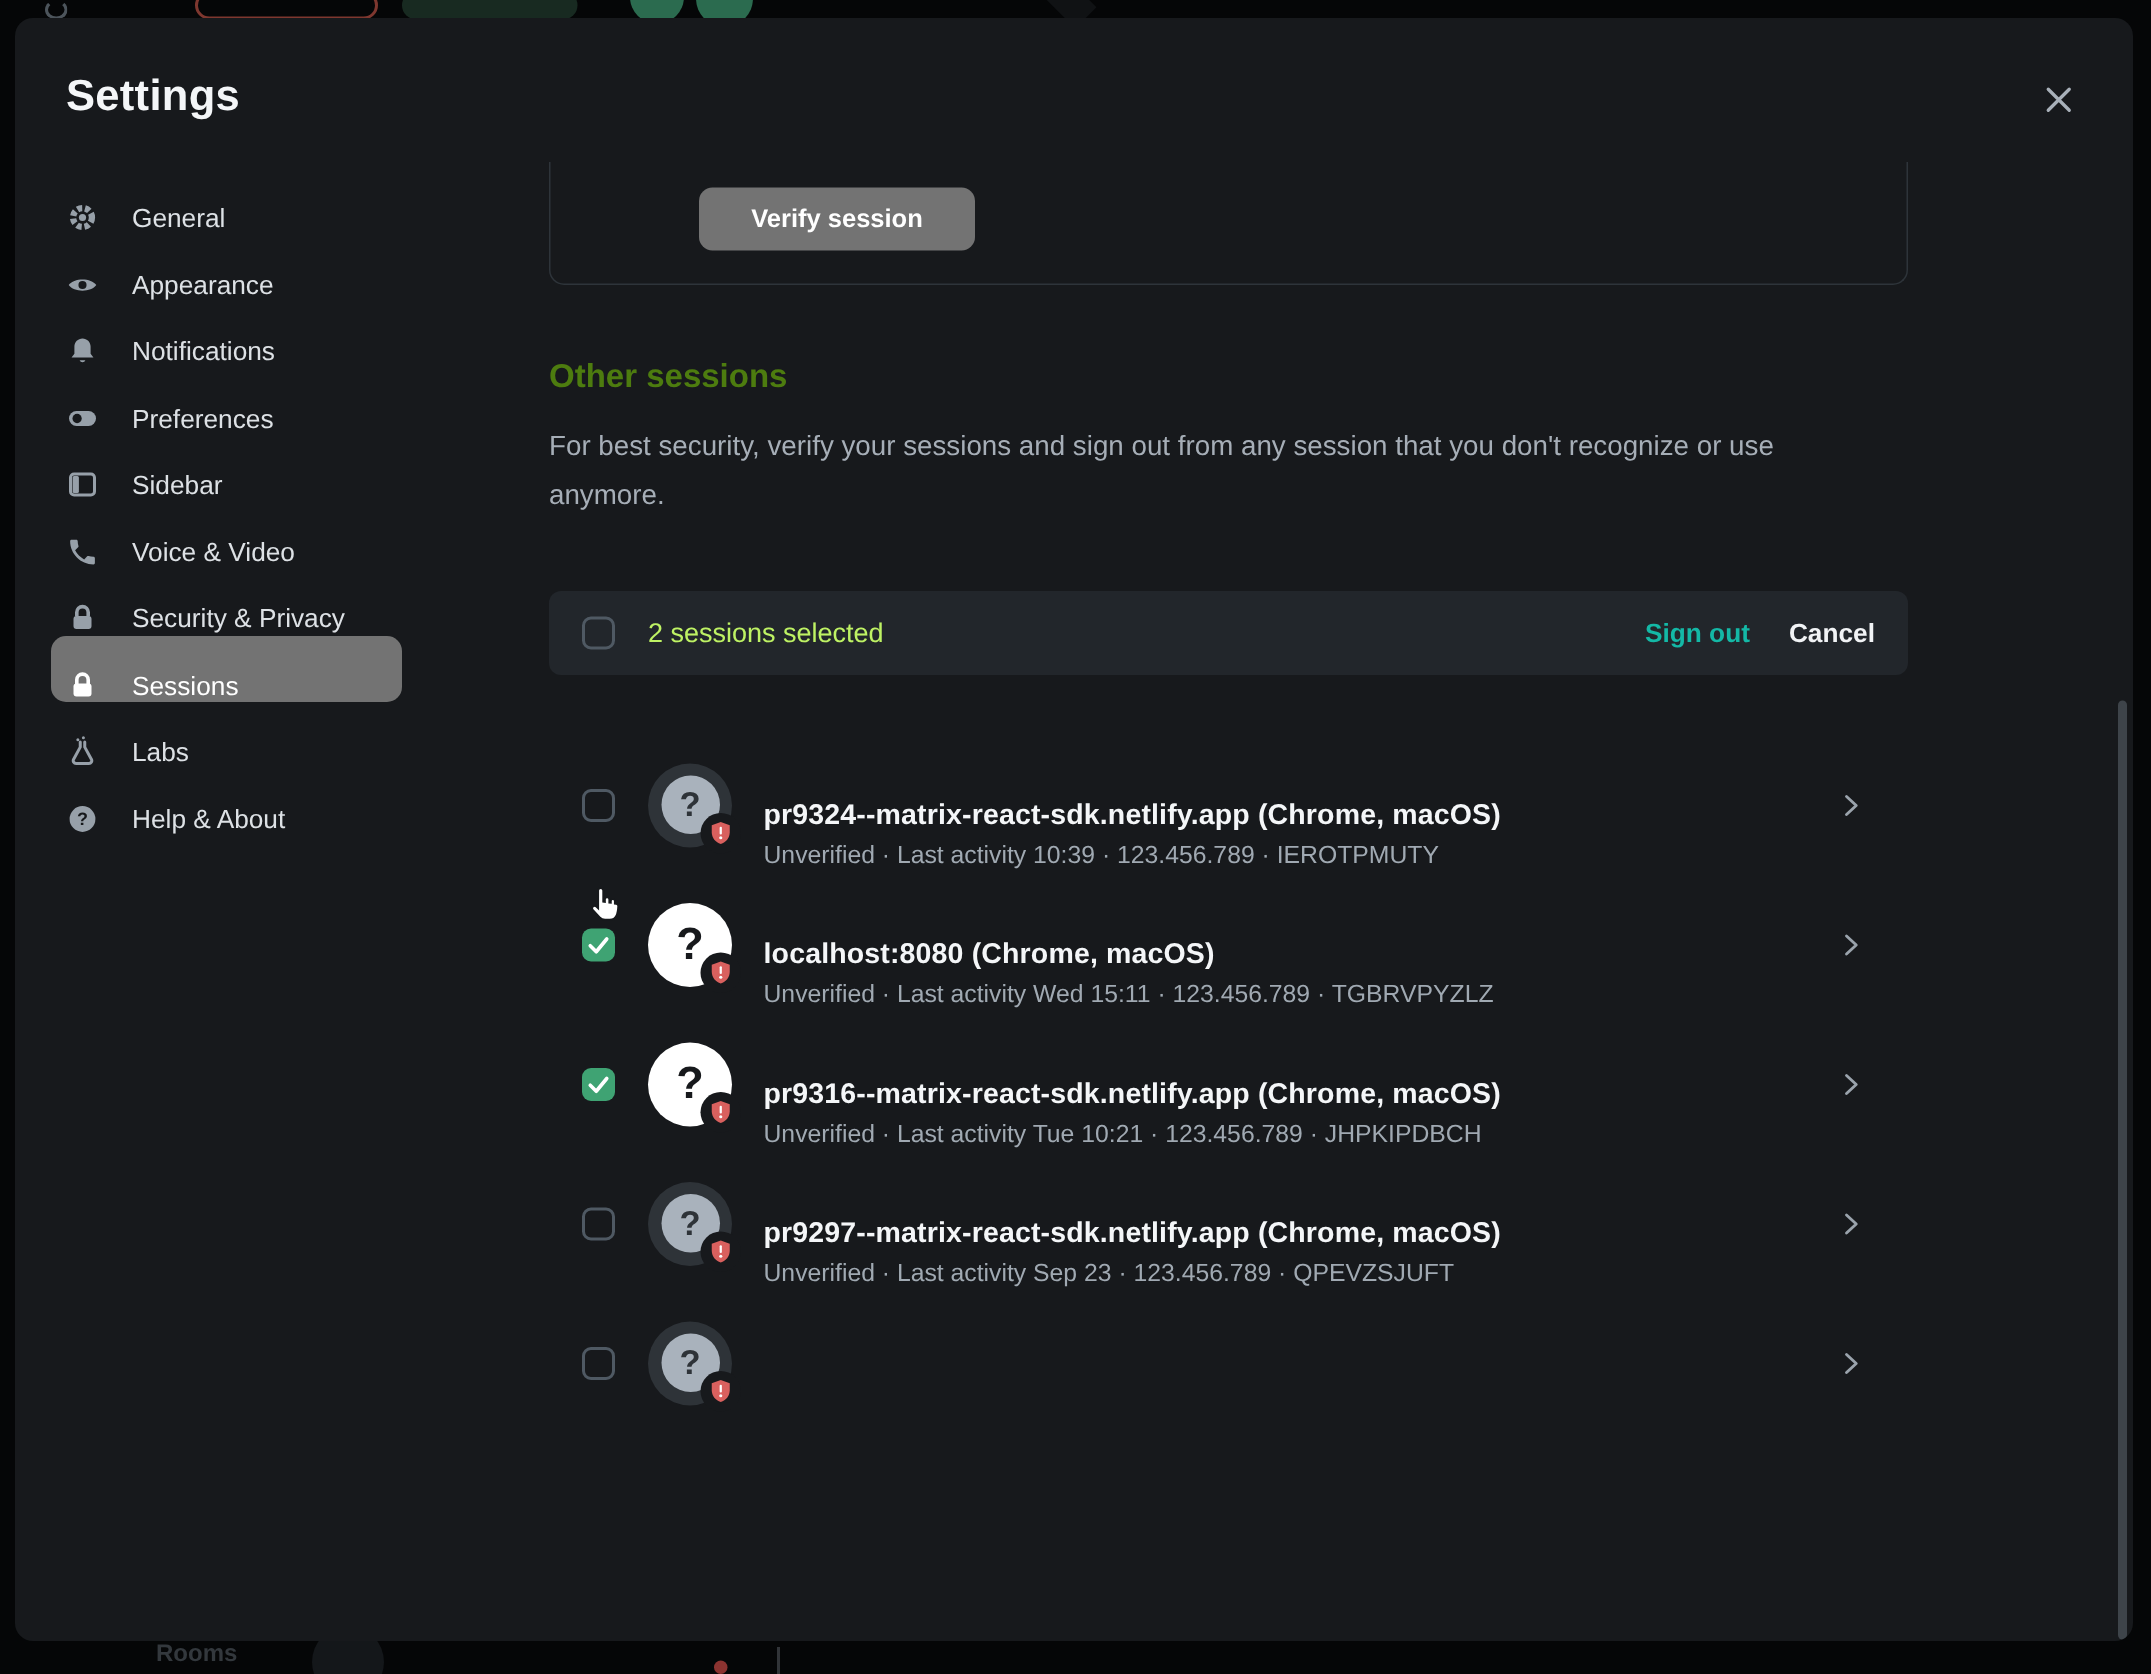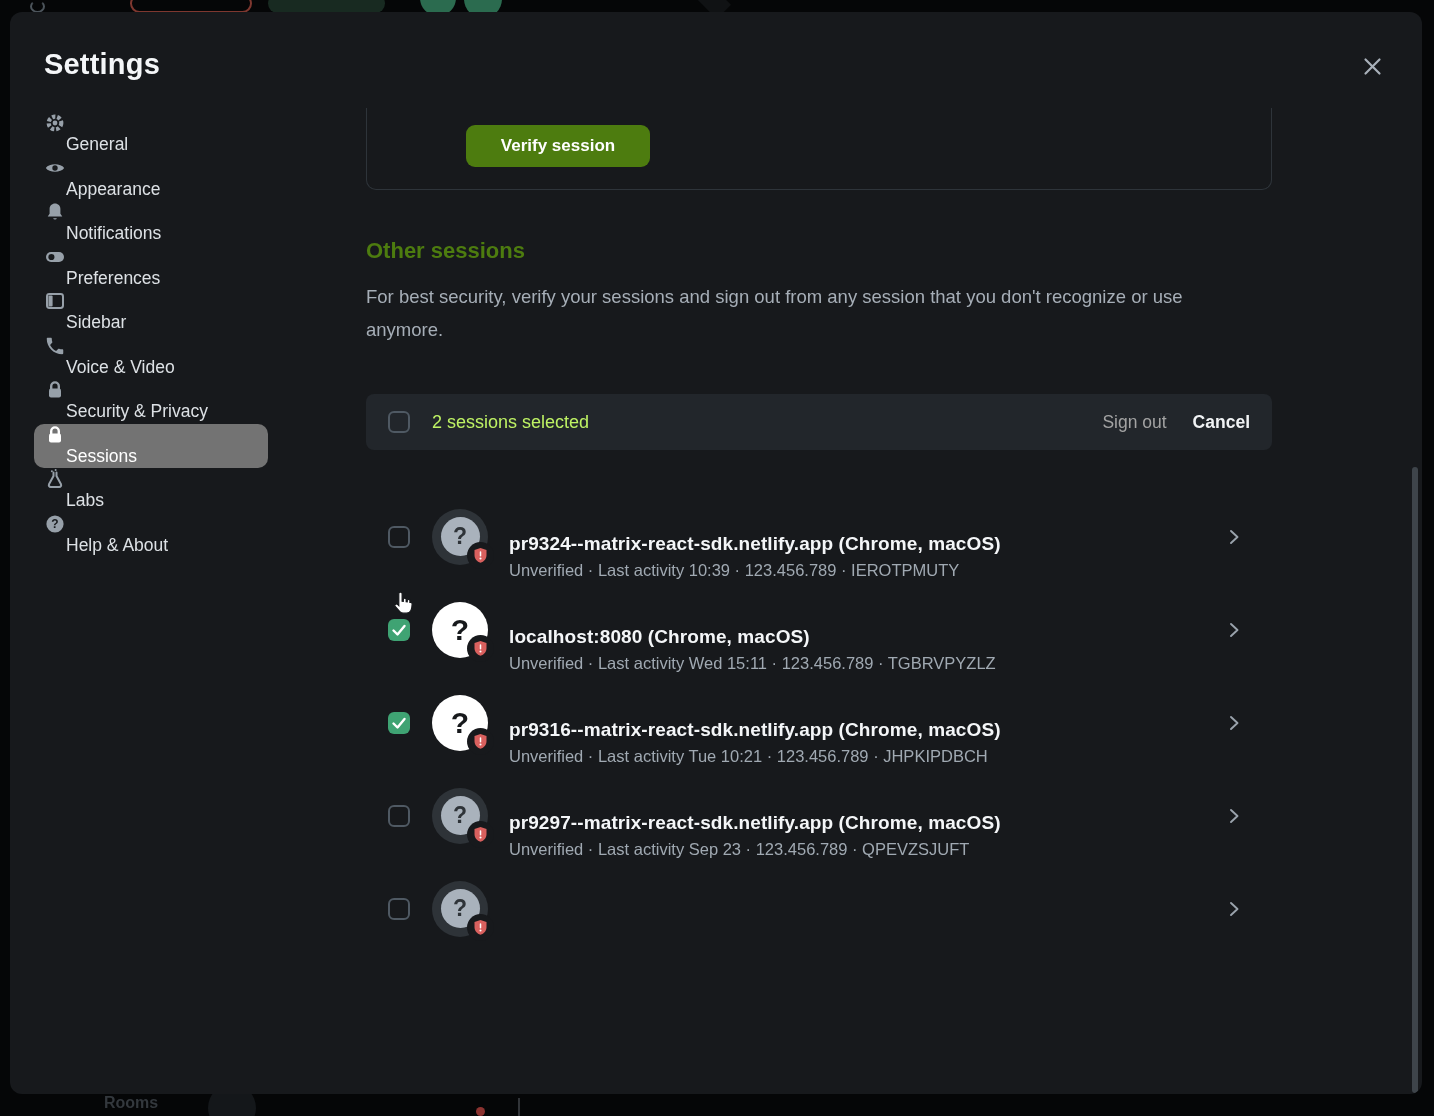--- a/index.html
+++ b/index.html
@@ -22,41 +22,41 @@
   
   .modal { position:absolute; left:10px; top:12px; width:1412px; height:1082px;
            background:#17191c; border-radius:12px; overflow:hidden;padding-left:36px; }
 
   .dlg-title { position:absolute; left:34px; top:36px; font-size:29px; font-weight:700; color:#f4f6f8; letter-spacing:.2px; }
   .close-btn { position:absolute; left:1340px; top:34px; width:44px; height:44px; display:flex; align-items:center; justify-content:center;
                background:none; border:none; cursor:pointer; }
 
   
   .sidebar { position:absolute; left:24px; top:100px; width:234px; display:flex; flex-direction:column; }
-  .side-item { height:44px; display:flex; align-items:flex-start; padding-left:10px; border-radius:10px; cursor:pointer; margin-bottom:.5px;flex-direction:column; }
+  .side-item { height:44px; display:flex; align-items:flex-end; padding-left:10px; border-radius:10px; cursor:pointer; margin-bottom:.5px; }
   .side-item .si-icon { width:22px; height:22px; display:flex; align-items:center; justify-content:center; flex:none; }
   .side-item .si-label { margin-left:22px; font-size:17.5px; color:#dde1e5; }
   .side-item.selected { background:#737373; }
   .side-item.selected .si-label { color:#ffffff; font-weight:400; }
 
   
   .verify-card { position:absolute; left:356px; top:96px; width:906px; height:82px;
                  border:1px solid #2e343a; border-top:none; border-radius:0 0 10px 10px; }
-  .verify-btn { position:absolute; left:99px; top:17px; width:184px; height:42px; background:#4d7c0f; color:#fff;
+  .verify-btn { position:absolute; left:99px; top:17px; width:184px; height:42px; background:#737373; color:#fff;
                 font-size:17px; font-weight:700; border:none; border-radius:9px; cursor:pointer; font-family:inherit; }
 
   .other-heading { position:absolute; left:356px; top:226px; font-size:22px; font-weight:700; color:#4d7c0f; }
   .other-desc { position:absolute; left:356px; top:268px; width:832px; font-size:18.5px; line-height:33px; color:#a6aeb7; }
 
   .sel-bar { position:absolute; left:356px; top:382px; width:906px; height:56px; background:#22262b; border-radius:8px;
              display:flex; align-items:center; }
   .sel-bar .cbx { margin-left:22px; }
   .sel-status { margin-left:22px; font-size:18px; color:#bef264; }
   .sel-actions { margin-left:auto; display:flex; align-items:center; gap:26px; padding-right:22px; }
-  .signout-btn { background:none; border:none; color:#a3a3a3; font-size:17.5px; font-weight:400; cursor:pointer; font-family:inherit; }
+  .signout-btn { background:none; border:none; color:#14b8a6; font-size:17.5px; font-weight:700; cursor:pointer; font-family:inherit; }
   .cancel-btn  { background:none; border:none; color:#f1f3f5; font-size:17.5px; font-weight:600; cursor:pointer; font-family:inherit; }
 
   
   .cbx { width:22px; height:22px; border-radius:6px; flex:none; display:flex; align-items:center; justify-content:center; cursor:pointer; }
   .cbx.unchecked { border:2px solid #4f5963; background:transparent; }
   .cbx.checked { background:#3fa373; border:none; }
 
   
   .session-list { position:absolute; left:356px; top:478px; width:906px; }
   .session-row { height:93px; display:flex; align-items:center; }

